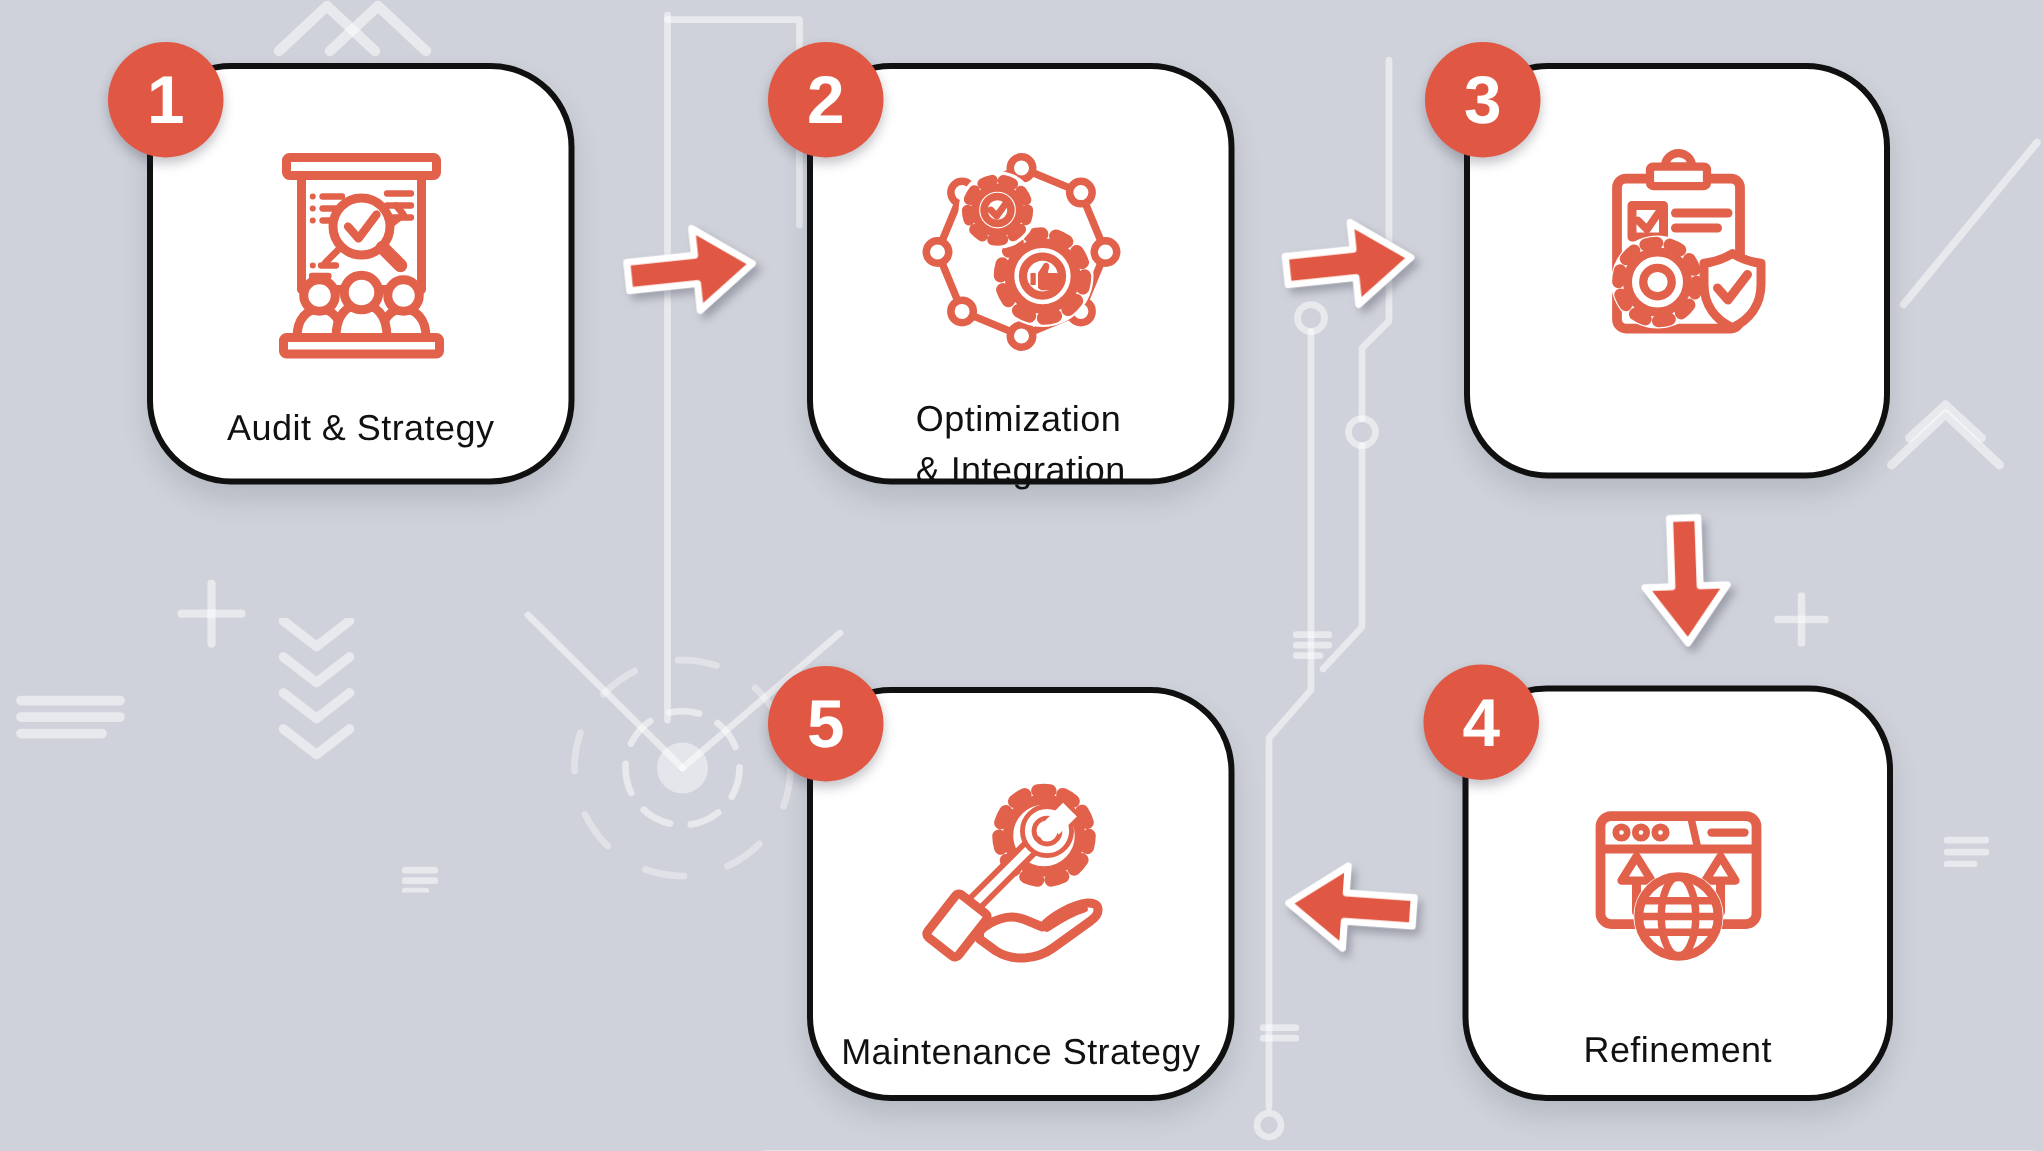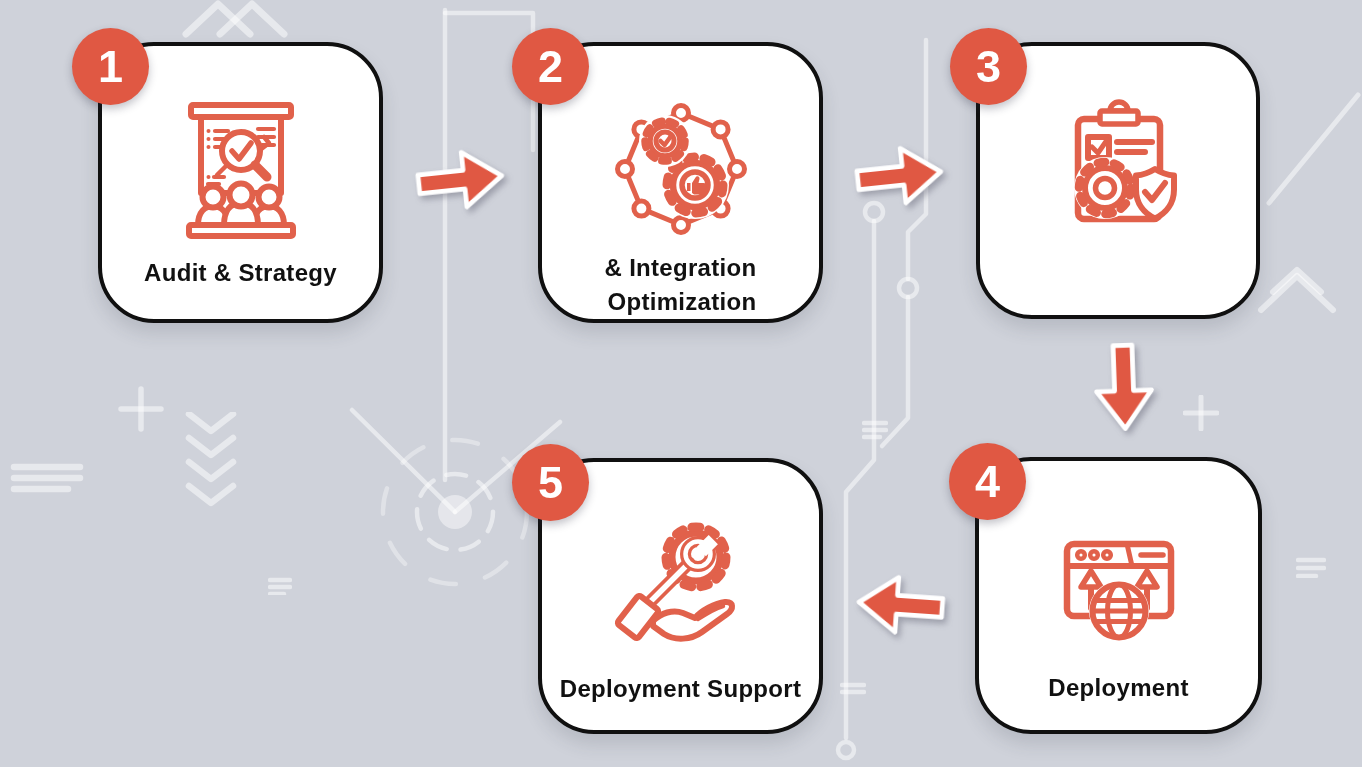--- a/index.html
+++ b/index.html
@@ -23,22 +23,22 @@
   #card1{left:98px;top:42px;width:285px;height:281px}
   #card2{left:538px;top:42px;width:285px;height:281px}
   #card3{left:976px;top:42px;width:284px;height:277px}
   #card4{left:975px;top:457px;width:287px;height:277px}
   #card5{left:538px;top:458px;width:285px;height:276px}
 
   .badge{position:absolute;left:-30px;top:-18px;width:77px;height:77px;border-radius:50%;
          background:var(--accent);color:var(--badge-text);display:flex;align-items:center;justify-content:center;
          font-size:45px;font-weight:700;box-shadow:0 4px 8px rgba(40,40,60,.28)}
   .icon-wrap{height:166px;display:flex;align-items:center;justify-content:center}
-  .label{margin-top:4px;font-size:24px;font-weight:700;color:var(--label-text);
-         text-align:right;letter-spacing:.3px;line-height:34px}
+  .label{margin-top:17px;font-size:24px;font-weight:400;color:var(--label-text);
+         text-align:left;letter-spacing:.3px;line-height:34px}
 
   
   .ic *{stroke-linecap:round;stroke-linejoin:round}
   .ic .s {stroke:var(--icon-stroke);fill:none}
   .ic .sw{stroke:var(--icon-stroke);fill:var(--card-fill)}
   .ic .f {fill:var(--icon-stroke);stroke:none}
   .ic .w {fill:var(--card-fill);stroke:none}
 
   
   .arrow{position:absolute;filter:drop-shadow(3px 4px 3px rgba(60,60,80,.35))}
@@ -180,22 +180,22 @@
         <path class="f" d="M86 104 v-8 h3.5 v8 z"></path>
         <path class="f" d="M91 96 l3.5 -5.5 c1.5 -2.5 4.5 -1 4 1.5 l-1 4 h5 c2.5 0 3.5 1.8 2.8 4 l-1.5 4.5 c-.6 2 -2.2 3 -4.2 3 h-6.5 l-2.1 -1.5 z"></path>
         <circle class="w" cx="64" cy="54" r="26"></circle>
         <circle class="sw" stroke-width="5.5" cx="64" cy="54" r="15"></circle>
         <circle class="s" stroke-width="7.5" stroke-dasharray="6.5 7.5" cx="64" cy="54" r="20"></circle>
         <circle class="sw" stroke-width="5" cx="64" cy="54" r="9"></circle>
         <polyline class="s" stroke-width="4.5" points="59.5,54 63.5,58 70,49"></polyline>
       </svg>
     </div>
     <div class="label">
+      <span style="display:block">Optimization</span>
       <span style="display:block">&amp; Integration</span>
-      <span style="display:block">Optimization</span>
     </div>
   </section>
 
   <section class="card" id="card3">
     <div class="badge">
       <span>3</span>
     </div>
     <div class="icon-wrap">
       <svg class="ic" width="160" height="160" viewBox="0 0 160 160">
         <rect class="sw" stroke-width="6.5" x="40" y="30" width="82" height="100" rx="6"></rect>
@@ -233,21 +233,21 @@
         <line class="s" stroke-width="6" x1="108" y1="104" x2="108" y2="80"></line>
         <path class="sw" stroke-width="5.5" d="M98 83 L108 67 L118 83 Z"></path>
         <circle class="w" cx="80" cy="107" r="30"></circle>
         <circle class="s" stroke-width="6" cx="80" cy="107" r="26.5"></circle>
         <ellipse class="s" stroke-width="5" cx="80" cy="107" rx="11.5" ry="26.5"></ellipse>
         <line class="s" stroke-width="5" x1="56" y1="96.5" x2="104" y2="96.5"></line>
         <line class="s" stroke-width="5" x1="53.5" y1="107" x2="106.5" y2="107"></line>
         <line class="s" stroke-width="5" x1="56" y1="117.5" x2="104" y2="117.5"></line>
       </svg>
     </div>
-    <div class="label">Deployment</div>
+    <div class="label">Refinement</div>
   </section>
 
   <section class="card" id="card5">
     <div class="badge">
       <span>5</span>
     </div>
     <div class="icon-wrap">
       <svg class="ic" width="160" height="160" viewBox="0 0 160 160">
         <circle class="w" cx="95" cy="52" r="36"></circle>
         <circle class="sw" stroke-width="7" cx="95" cy="52" r="24"></circle>
@@ -256,21 +256,21 @@
         <line class="s" stroke-width="13" x1="50" y1="96" x2="88" y2="58"></line>
         <line x1="50" y1="96" x2="88" y2="58" stroke="#fff" stroke-width="5.5" stroke-linecap="round"></line>
         <circle class="s" stroke-width="11" cx="97" cy="49" r="12.5"></circle>
         <circle cx="97" cy="49" r="12.5" fill="none" stroke="#fff" stroke-width="4.5"></circle>
         <rect x="97.8" y="34.2" width="17" height="13" fill="#fff" transform="rotate(-45 106.3 40.7)"></rect>
         <rect class="sw" stroke-width="6" x="24" y="94" width="26" height="36" rx="3" transform="rotate(38 37 112)"></rect>
         <path class="sw" stroke-width="6" d="M52 116 C60 108 72 104 82 108 L94 113 C100 106 114 98 124 97 C133 96.5 133 104 126 109 L101 127 C90 135 74 136 63 129 L52 121 Z"></path>
         <path class="s" stroke-width="4.5" d="M97 114 C106 108 115 103 122 101"></path>
       </svg>
     </div>
-    <div class="label">Deployment Support</div>
+    <div class="label">Maintenance Strategy</div>
   </section>
 
   <div class="arrow" id="arrow12">
     <svg width="95" height="70" viewBox="0 0 100 74">
         <path d="M6 27 H54 V8 L94 37 L54 66 V47 H6 Z"></path>
       </svg>
   </div>
   <div class="arrow" id="arrow23">
     <svg width="95" height="70" viewBox="0 0 100 74">
         <path d="M6 27 H54 V8 L94 37 L54 66 V47 H6 Z"></path>

